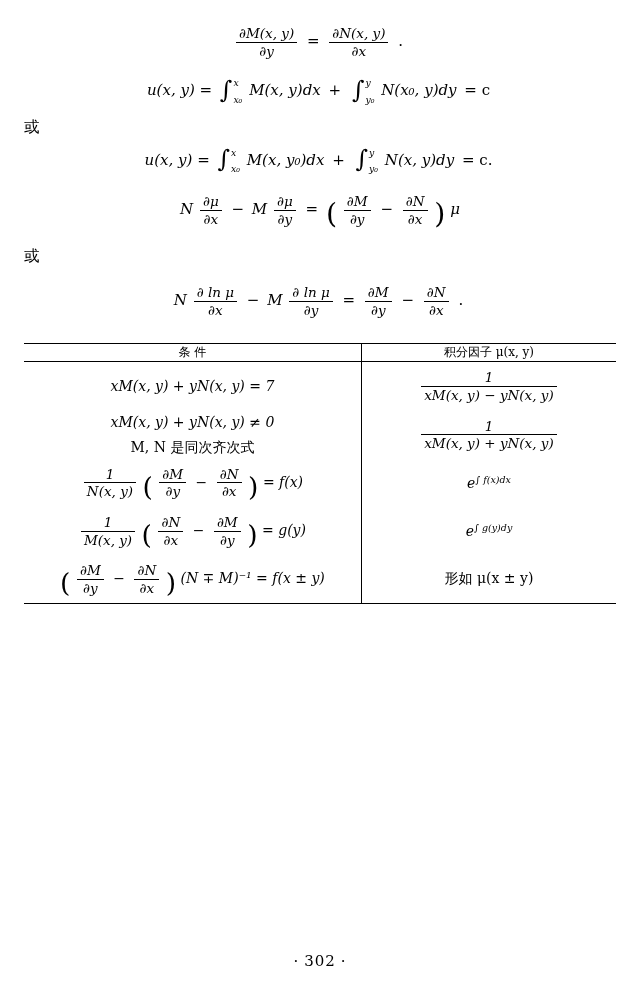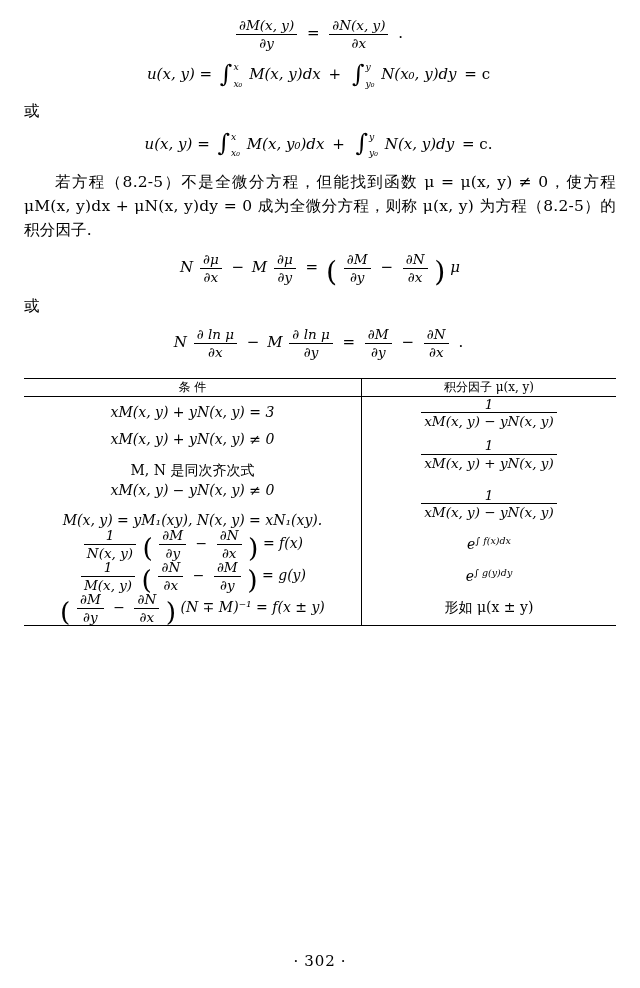--- a/index.html
+++ b/index.html
@@ -57,21 +57,21 @@
     display: inline-block;
     font-style: italic;
     white-space: nowrap;
     line-height: 1.1;
   }
   .frac {
     display: inline-block;
     vertical-align: middle;
     text-align: center;
     font-style: italic;
-    margin: 0 2px;
+    margin: 8px 2px;
     line-height: 1.08;
   }
   .frac .num {
     display: block;
     border-bottom: 1.2px solid #000;
     padding: 0 3px 1px 3px;
     font-size: 13.5px;
   }
   .frac .den {
     display: block;
@@ -135,21 +135,21 @@
     width: 43%;
     padding: 7px 4px;
   }
   th.hd {
     padding: 9px 4px 10px 4px;
     font-weight: normal;
     font-size: 12px;
   }
   th.hd.left-col { border-right: 1.1px solid #000; }
   .rowtext { line-height: 1.5; }
-  .sub2 { display: block; margin-top: 12px; }
+  .sub2 { display: block; margin-top: 6px; }
 
   
   .footer {
     position: absolute;
     left: 0;
     right: 0;
     bottom: 18px;
     text-align: center;
     font-size: 15px;
     letter-spacing: 1px;
@@ -198,21 +198,20 @@
         <span class="intg">∫</span><span class="lim"><span class="hi">x</span><span class="lo">x₀</span></span>
         <span>M(x, y₀)dx</span>
         <span class="op">+</span>
         <span class="intg">∫</span><span class="lim"><span class="hi">y</span><span class="lo">y₀</span></span>
         <span>N(x, y)dy</span>
         <span class="op">= c.</span>
       </span>
     </div>
 
 
-    <p class="para indent">若方程（8.2-5）不是全微分方程，但能找到函数 μ = μ(x, y) ≠ 0，使方程 μM(x, y)dx + μN(x, y)dy = 0 成为全微分方程，则称 μ(x, y) 为方程（8.2-5）的积分因子.</p>
 
 
     <div class="eq">
       <span class="math">
         <span>N</span>
         <span class="frac"><span class="num">∂μ</span><span class="den">∂x</span></span>
         <span class="op">−</span>
         <span>M</span>
         <span class="frac"><span class="num">∂μ</span><span class="den">∂y</span></span>
         <span class="op">=</span>
@@ -248,21 +247,21 @@
         <thead>
           <tr class="rule-top">
             <th class="hd left-col rule-mid">条          件</th>
             <th class="hd right-col rule-mid">积分因子 μ(x, y)</th>
           </tr>
         </thead>
         <tbody>
 
           <tr>
             <td class="left-col">
-              <span class="math rowtext">xM(x, y) + yN(x, y) = 3</span>
+              <span class="math rowtext">xM(x, y) + yN(x, y) = 7</span>
             </td>
             <td class="right-col">
               <span class="frac">
                 <span class="num">1</span>
                 <span class="den">xM(x, y) − yN(x, y)</span>
               </span>
             </td>
           </tr>
 
           <tr>
@@ -272,32 +271,20 @@
             </td>
             <td class="right-col">
               <span class="frac">
                 <span class="num">1</span>
                 <span class="den">xM(x, y) + yN(x, y)</span>
               </span>
             </td>
           </tr>
 
 
-          <tr>
-            <td class="left-col">
-              <span class="math rowtext">xM(x, y) − yN(x, y) ≠ 0</span>
-              <span class="sub2 math">M(x, y) = yM₁(xy),   N(x, y) = xN₁(xy).</span>
-            </td>
-            <td class="right-col">
-              <span class="frac">
-                <span class="num">1</span>
-                <span class="den">xM(x, y) − yN(x, y)</span>
-              </span>
-            </td>
-          </tr>
 
           <tr>
             <td class="left-col">
               <span class="math">
                 <span class="frac">
                   <span class="num">1</span>
                   <span class="den">N(x, y)</span>
                 </span>
                 <span class="paren-big">(</span>
                 <span class="frac"><span class="num">∂M</span><span class="den">∂y</span></span>

